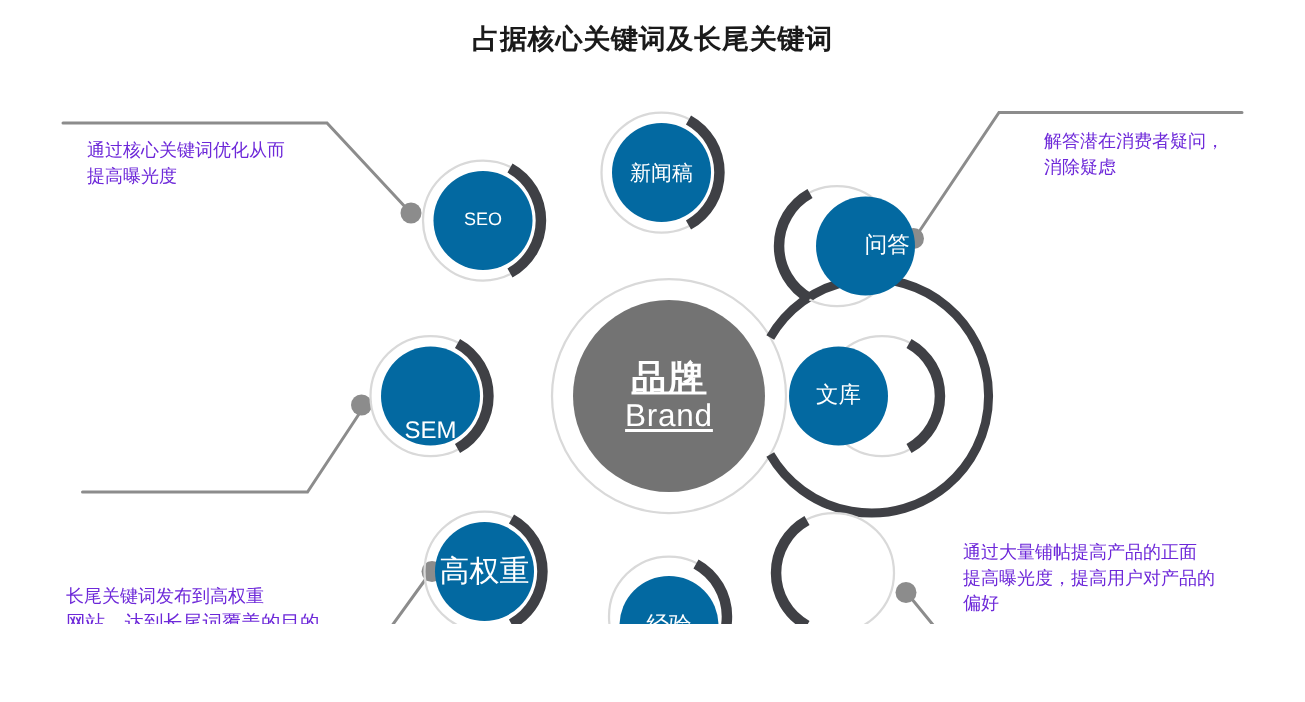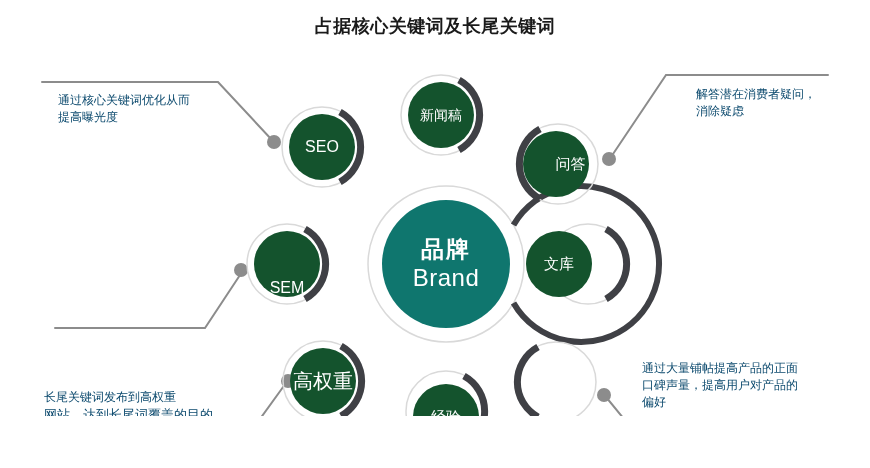--- a/index.html
+++ b/index.html
@@ -38,54 +38,55 @@
     font-weight: bold;
     color: #1a1a1a;
     letter-spacing: 0.5px;
     line-height: 22px;
   }
 
   
   .bubble {
     position: absolute;
     border-radius: 50%;
-    background: #14532d;
+    background: #0369a1;
     display: flex;
     align-items: center;
     justify-content: center;
     color: #ffffff;
     text-align: center;
     line-height: 1.15;
   }
   .bubble-label {
     color: #ffffff;
     display: block;
   }
   .bubble.center {
-    background: #0f766e;
+    background: #737373;
+    text-decoration: underline;
   }
   .center-cn {
     font-size: 23px;
     font-weight: bold;
     letter-spacing: 2px;
     display: block;
     margin-bottom: 2px;
   }
   .center-en {
-    font-size: 24px;
+    font-size: 21px;
     font-weight: normal;
     letter-spacing: 0.5px;
     display: block;
   }
 
   
   .annotation {
     position: absolute;
     font-size: 12px;
-    color: #0c4a6e;
+    color: #6d28d9;
     line-height: 17px;
     white-space: pre-line;
   }
   .annotation .line2 {
     font-size: 13px;
     display: block;
   }
 </style>
 </head>
 <body>
@@ -161,29 +162,29 @@
 
   <div id="page-title">占据核心关键词及长尾关键词</div>
 
   <div class="bubble center" style="left:382px; top:200px; width:128px; height:128px;">
     <div>
       <span class="center-cn">品牌</span>
       <span class="center-en">Brand</span>
     </div>
   </div>
 
-  <div class="bubble" style="left:289px; top:114px; width:66px; height:66px; font-size:16px;">
+  <div class="bubble" style="left:289px; top:114px; width:66px; height:66px; font-size:12px;">
     <span class="bubble-label">SEO</span>
   </div>
 
   <div class="bubble" style="left:408px; top:82px; width:66px; height:66px; font-size:14px;">
     <span class="bubble-label">新闻稿</span>
   </div>
 
-  <div class="bubble" style="left:523px; top:131px; width:66px; height:66px; font-size:15px;padding-left:29px;">
+  <div class="bubble" style="left:544px; top:131px; width:66px; height:66px; font-size:15px;padding-left:29px;">
     <span class="bubble-label">问答</span>
   </div>
 
   <div class="bubble" style="left:526px; top:231px; width:66px; height:66px; font-size:15px;">
     <span class="bubble-label">文库</span>
   </div>
 
   <div class="bubble" style="left:254px; top:231px; width:66px; height:66px; font-size:16px;align-items:flex-end;">
     <span class="bubble-label">SEM</span>
   </div>
@@ -203,16 +204,16 @@
   <div class="annotation" style="left:676px; top:86px; width:190px;margin-left:20px;">解答潜在消费者疑问，
 消除疑虑</div>
 
 
   <div class="annotation" style="left:44px; top:372px; width:230px;">
     <span class="small">长尾关键词发布到高权重</span>
     <span class="line2">网站，达到长尾词覆盖的目的</span>
   </div>
 
   <div class="annotation" style="left:642px; top:360px; width:200px;">通过大量铺帖提高产品的正面
-口碑声量，提高用户对产品的
+提高曝光度，提高用户对产品的
 偏好</div>
 
 </div>
 
 </body></html>

